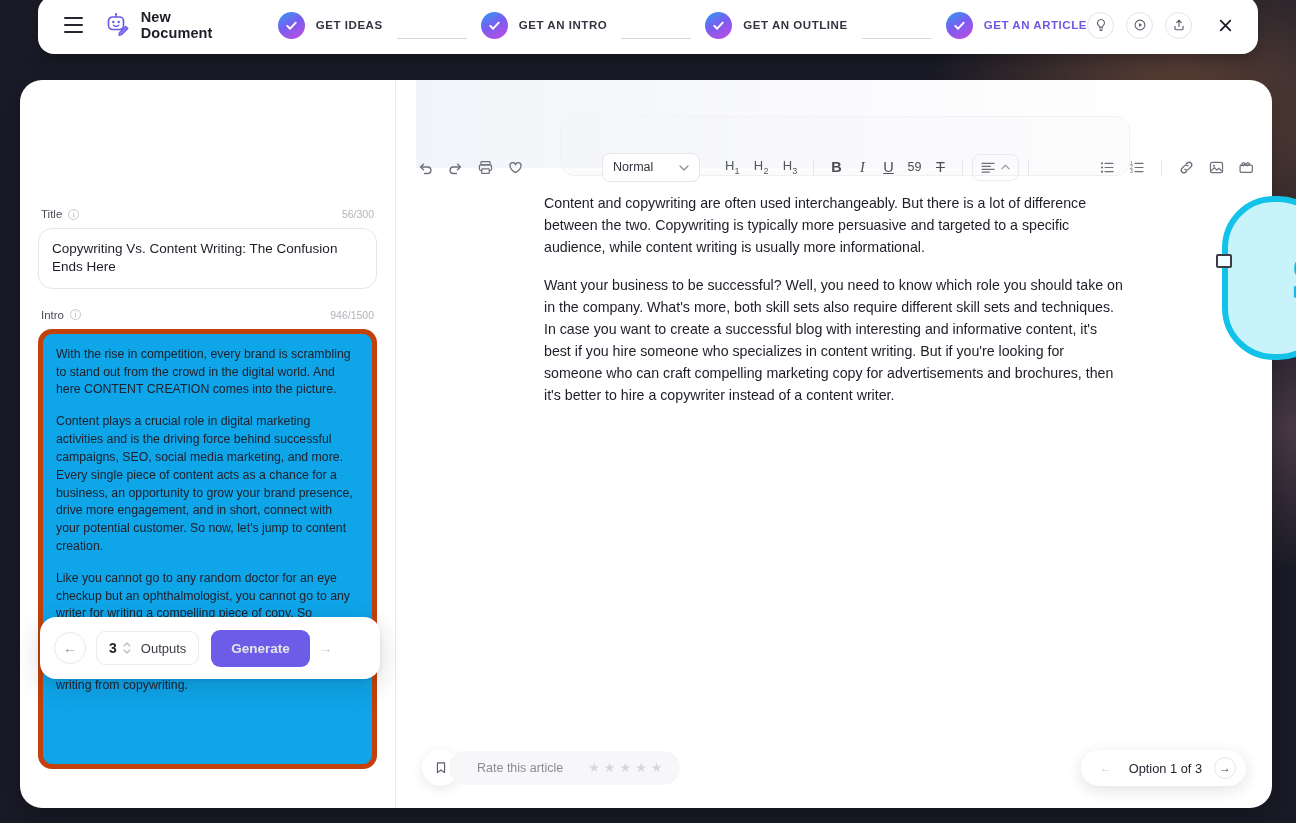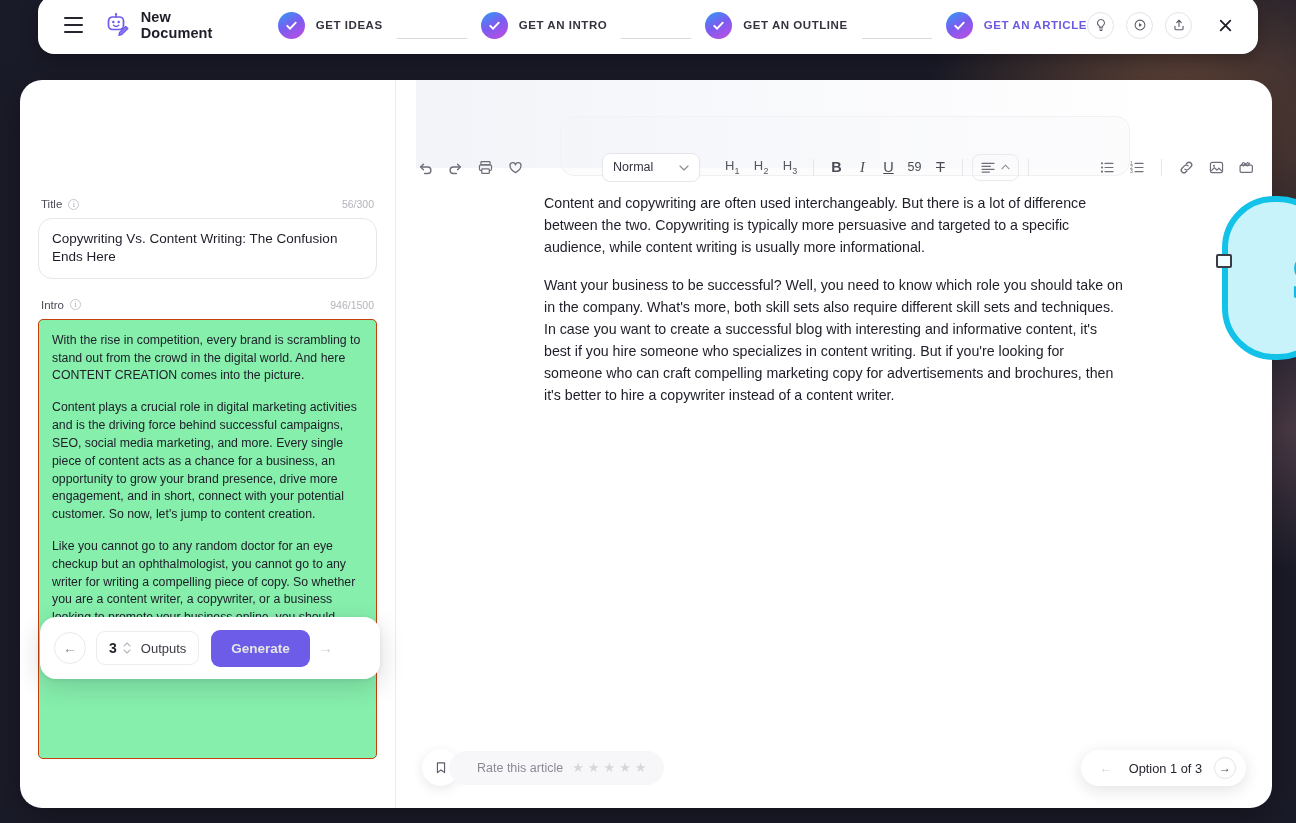--- a/index.html
+++ b/index.html
@@ -96,21 +96,21 @@
     background: #fcfcfd;
   }
 
   #cols { position: absolute; inset: 0; display: flex; }
 
   
   #left-panel {
     width: 376px; flex: none;
     border-right: 1px solid #ececed;
     position: relative;
-    padding: 6px 18px;
+    padding: 16px 18px;
   }
   .field-head {
     display: flex; align-items: center;
     padding: 0 3px;
     margin-top: 0;
   }
   .field-label { font-size: 11.5px; color: #4b4c56; }
   .info-dot {
     width: 11px; height: 11px; border-radius: 50%;
     border: 1px solid #c6c6cd; color: #a8a8b2;
@@ -124,24 +124,24 @@
     border: 1px solid #e6e6e9;
     border-radius: 14px;
     padding: 11px 13px;
     background: #fff;
   }
   .title-value {
     font-size: 13.5px; color: #1d1e28; line-height: 1.36;
   }
   .intro-box {
     margin-top: 8px;
-    border: 1px solid #c2410c;
-    border-radius: 5px;
+    border: 5px solid #c2410c;
+    border-radius: 14px;
     padding: 12px 13px 14px 13px;
-    background: #86efac;
+    background: #0ea5e9;
     height: 440px;
     overflow: hidden;
   }
   .intro-box p {
     font-size: 12.3px; line-height: 1.45; color: #20212b;
     margin-bottom: 14px;
   }
   .intro-box p:last-child { margin-bottom: 0; }
 
   
@@ -234,21 +234,21 @@
   #rate-wrap { position: absolute; left: 26px; bottom: 22px; display:flex; align-items:center; }
   .bookmark-btn {
     width: 37px; height: 37px; border-radius: 50%;
     background:#fff; box-shadow: 0 3px 12px rgba(25,25,45,0.10);
     display:flex; align-items:center; justify-content:center; cursor:pointer;
   }
   #rate-pill {
     margin-left: -10px;
     height: 34px; padding: 0 18px 0 28px;
     background: #f7f7f9; border-radius: 18px;
-    display:flex; align-items:center; gap: 9px;
+    display:flex; align-items:center; gap: 25px;
   }
   #rate-pill .label { font-size: 12.5px; color: #8a8b95; }
   .stars { display:flex; gap: 4px; }
   .star { color: #d6d6dd; font-size: 13px; cursor:pointer; }
 
   #pager {
     position: absolute; right: 26px; bottom: 22px;
     height: 36px; padding: 0 10px 0 14px;
     background: #fff; border-radius: 18px;
     box-shadow: 0 4px 16px rgba(25,25,45,0.12);

